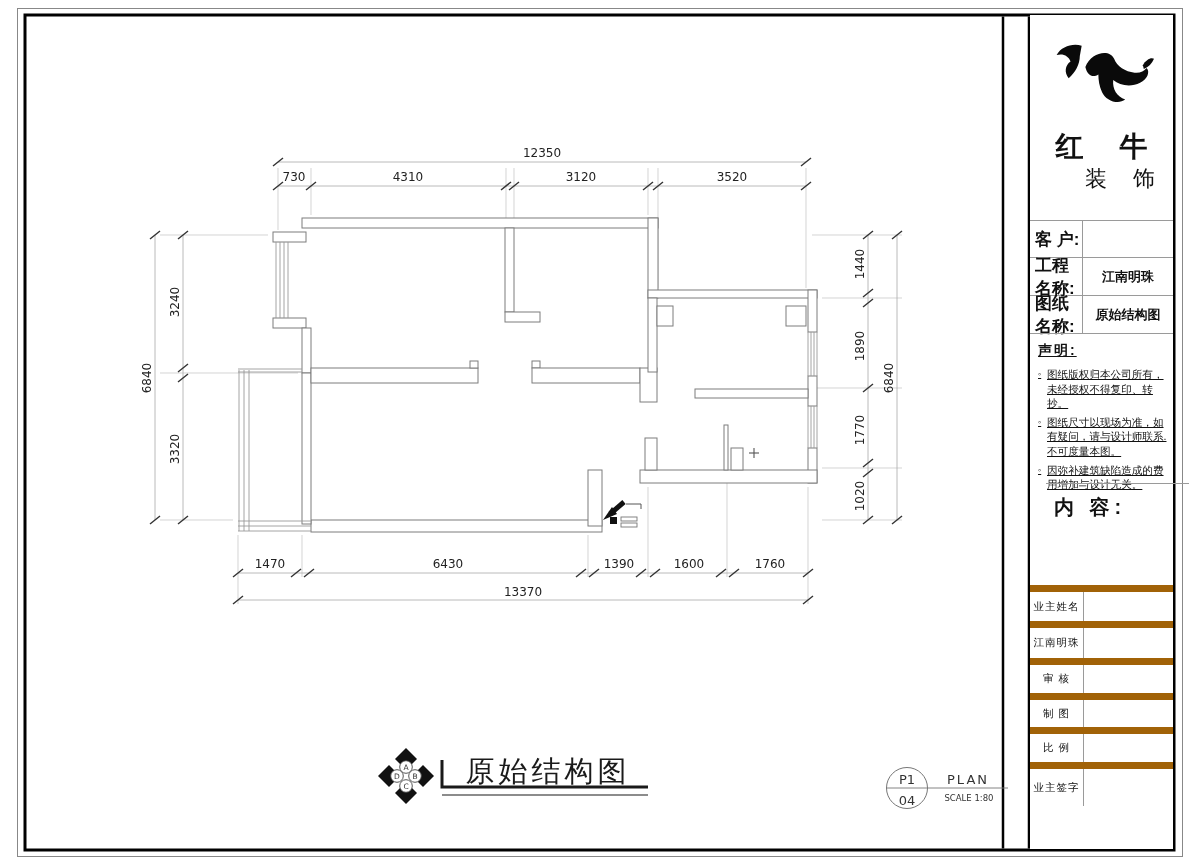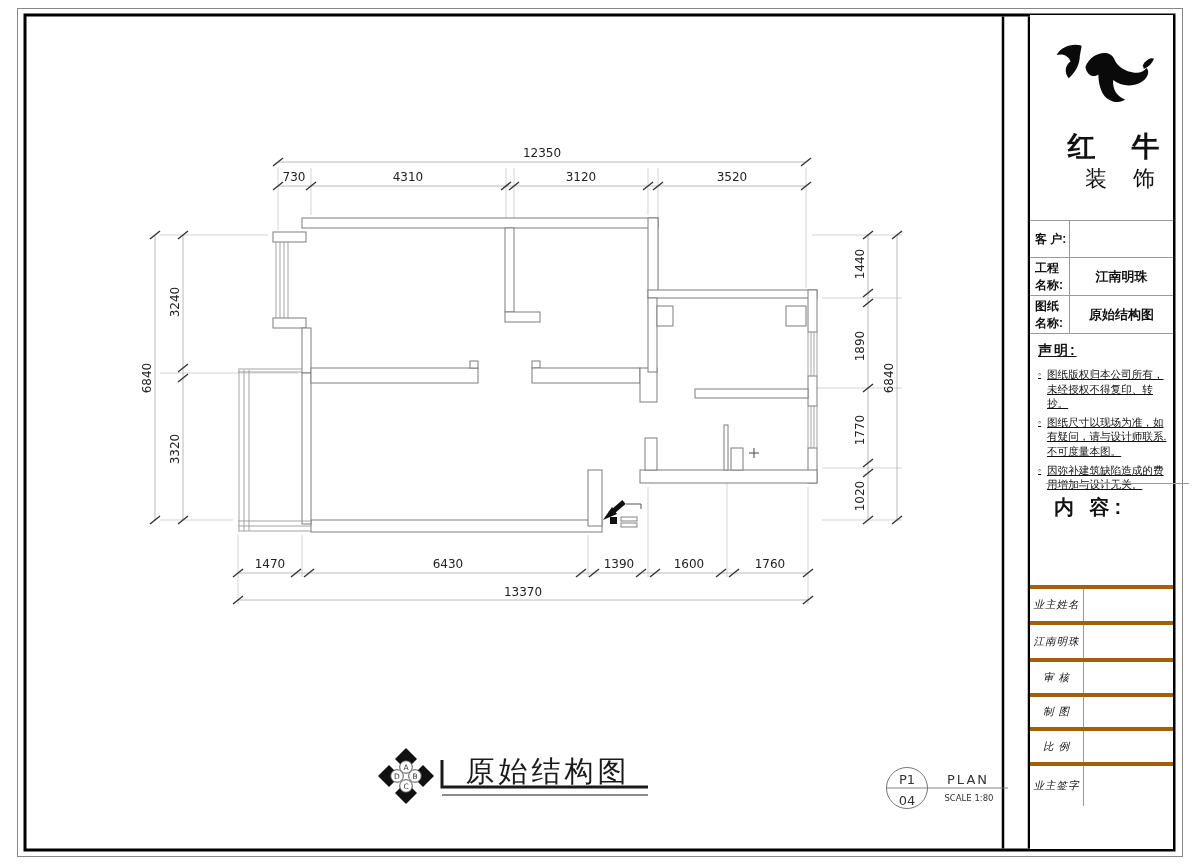--- a/index.html
+++ b/index.html
@@ -6,37 +6,37 @@
   body{width:1200px;height:865px;position:relative;overflow:hidden;
        font-family:"Liberation Sans","DejaVu Sans",sans-serif;color:#111;}
   svg text{font-family:"DejaVu Sans","Liberation Sans",sans-serif;}
   .sheet-svg{position:absolute;left:0;top:0;}
 
   
   .panel{position:absolute;left:1030px;top:15px;width:143px;height:834px;background:#fff;}
   .panel section{position:absolute;left:0;width:100%;box-sizing:border-box;}
   .logo-area{top:0;height:205px;}
   .logo-swoosh{position:absolute;left:22px;top:22px;}
-  .brand-top{position:absolute;top:113px;left:12px;width:100%;text-align:center;
+  .brand-top{position:absolute;top:113px;left:0;width:100%;text-align:center;
              font-size:28px;font-weight:600;letter-spacing:14px;text-indent:14px;}
   .brand-bottom{position:absolute;top:149px;right:8px;font-size:22px;font-weight:500;letter-spacing:10px;}
   .fields{top:205px;height:113px;}
   .field-row{display:flex;border-top:1px solid #9a9a9a;box-sizing:border-box;}
-  .field-row .lbl{width:40px;border-right:1px solid #9a9a9a;display:flex;align-items:center;
-                  padding-left:5px;font-size:12px;font-weight:600;box-sizing:border-box;}
+  .field-row .lbl{width:53px;border-right:1px solid #9a9a9a;display:flex;align-items:center;
+                  padding-left:5px;font-size:17px;font-weight:600;box-sizing:border-box;}
   .field-row .val{flex:1;display:flex;align-items:center;justify-content:center;
                   font-size:13px;font-weight:600;}
   .statement{top:318px;height:150px;border-top:1px solid #9a9a9a;padding:8px 6px 0 8px;text-decoration:underline;}
   .statement h3{margin:0 0 7px 0;font-size:14px;letter-spacing:2px;}
   .stmt-item{display:flex;font-size:10.6px;line-height:1.38;margin-bottom:4px;color:#111;}
   .stmt-item .marker{width:9px;flex:0 0 9px;font-size:9px;padding-top:1px;}
   .content-area{top:468px;height:102px;border-top:1px solid #9a9a9a;padding:10px 0 0 8px;margin-left:16px;}
   .content-label{font-size:20px;font-weight:600;letter-spacing:5px;}
   .signatures{top:570px;height:264px;}
-  .sig-row{display:flex;border-top:4px solid #a16207;box-sizing:border-box;font-style:italic;}
+  .sig-row{display:flex;border-top:7px solid #a16207;box-sizing:border-box;}
   .sig-row .lbl{width:54px;border-right:1px solid #9a9a9a;display:flex;align-items:center;
                 justify-content:center;font-size:10.5px;letter-spacing:1px;box-sizing:border-box;}
   .sig-row .val{flex:1;}
 </style>
 </head>
 <body>
 
 <svg class="sheet-svg" width="1200" height="865" viewBox="0 0 1200 865">
   <defs>
     <path id="tick" d="M-5,4 L5,-4" stroke="#333" stroke-width="1.5"></path>

